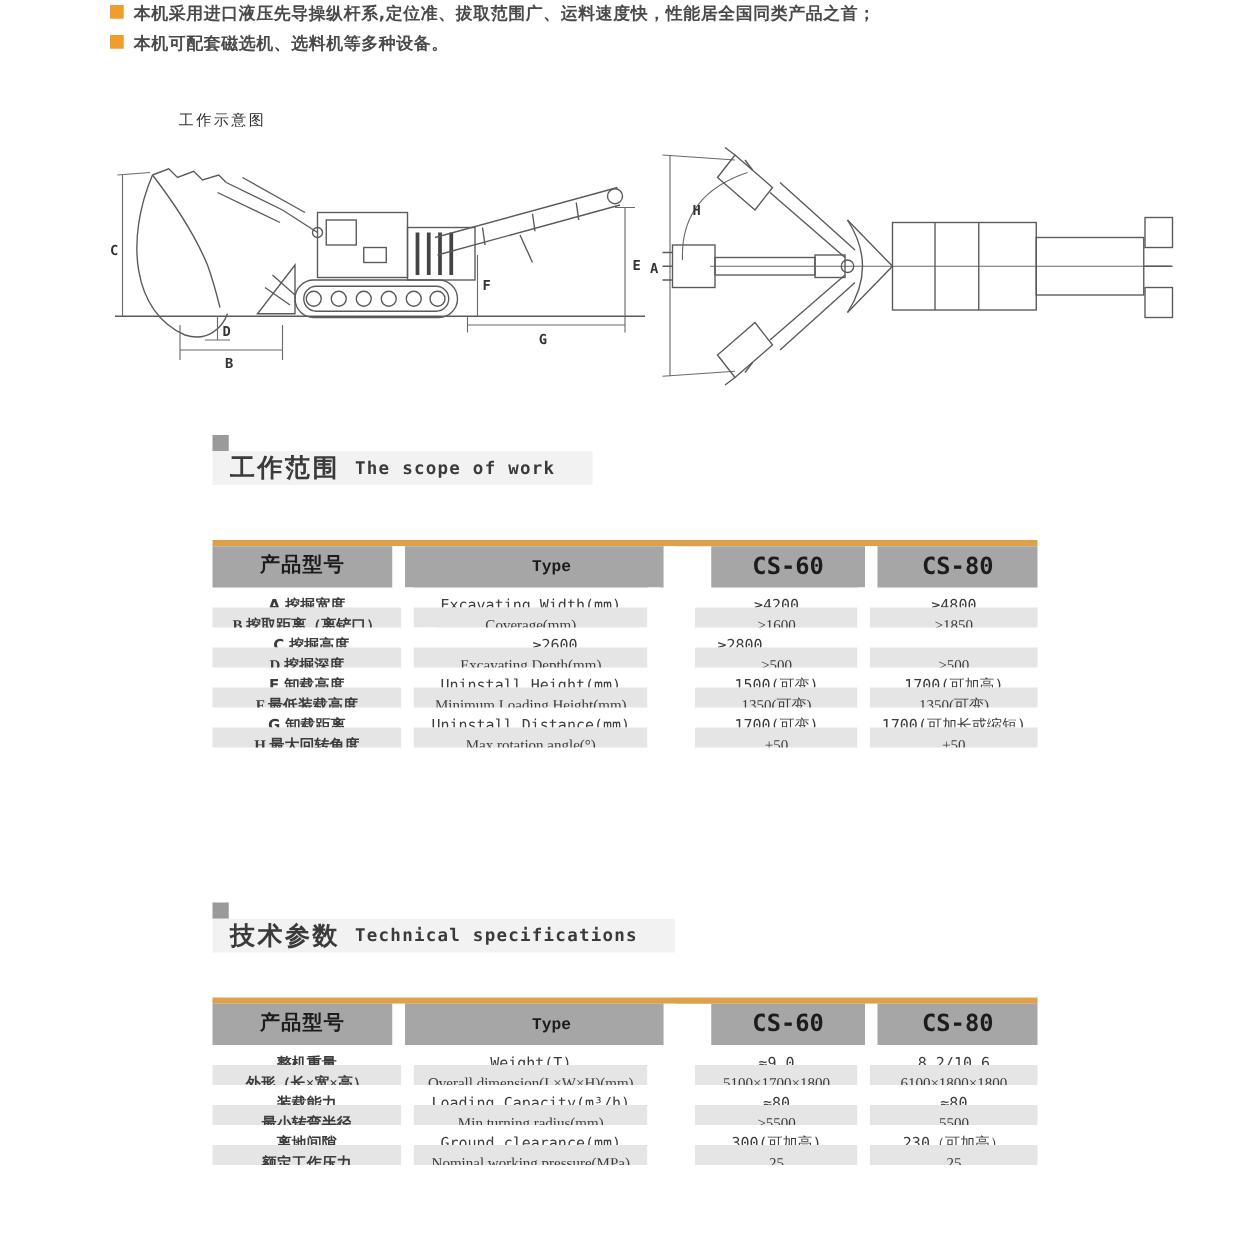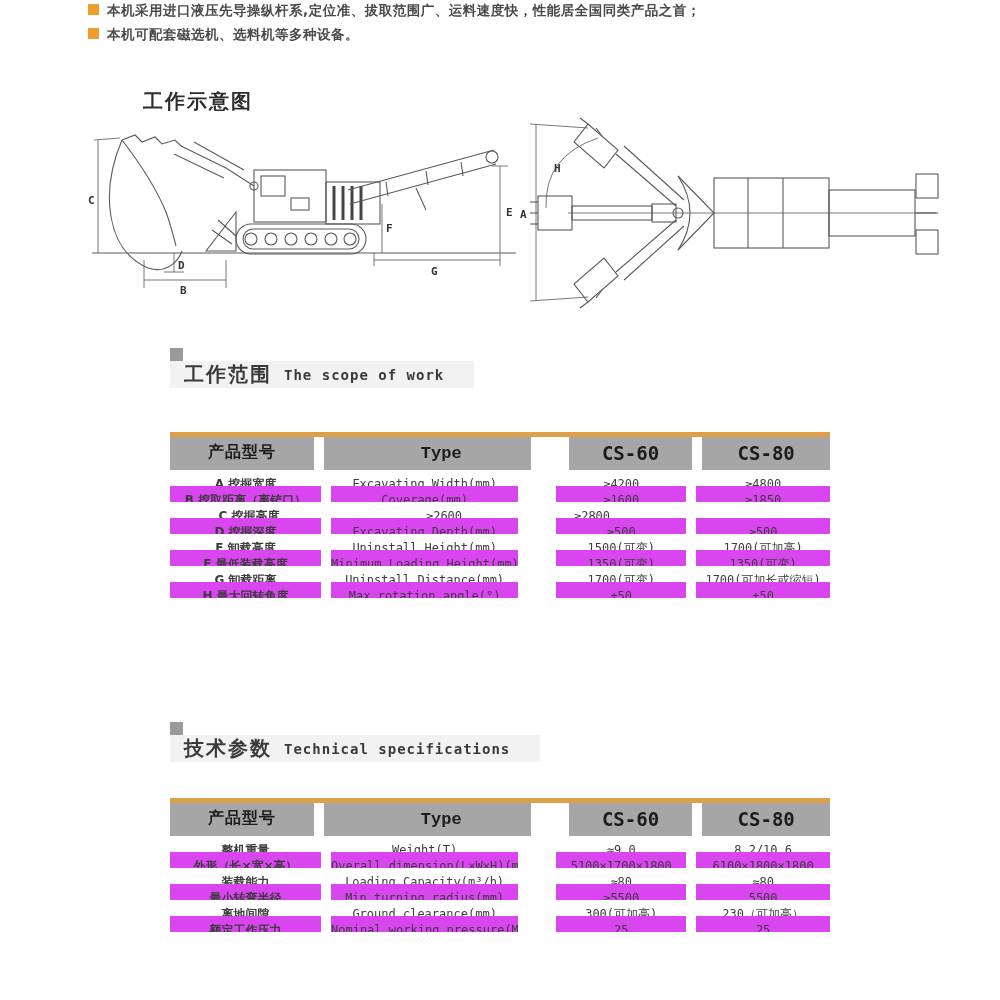--- a/index.html
+++ b/index.html
@@ -5,21 +5,21 @@
   html,body{margin:0;padding:0;background:#fff;}
   #page{position:relative;width:1000px;height:1000px;background:#ffffff;overflow:hidden;
         font-family:"DejaVu Sans","Liberation Sans",sans-serif;color:#3c3c3c;}
 
   
   .bullet-line{position:absolute;left:88px;display:flex;align-items:flex-start;}
   .bullet-sq{width:11px;height:11px;background:#EF9E2D;margin-top:2px;flex:0 0 11px;}
   .bullet-txt{margin-left:8px;font-size:13.5px;font-weight:600;color:#4a4a4a;letter-spacing:.5px;white-space:nowrap;}
 
   
-  .diagram-title{position:absolute;left:143px;top:88px;font-size:20px;font-weight:bold;color:#2e2e2e;letter-spacing:2px;}
+  .diagram-title{position:absolute;left:143px;top:88px;font-size:12px;font-weight:normal;color:#2e2e2e;letter-spacing:2px;}
   svg{position:absolute;}
   svg .ln{stroke:#5a5a5a;stroke-width:1.1;fill:none;}
   svg .thick{stroke:#444;stroke-width:3;fill:none;}
   svg .dim{stroke:#6a6a6a;stroke-width:.9;fill:none;}
   svg text{font-family:"DejaVu Sans Mono","Liberation Mono",monospace;font-size:11px;font-weight:bold;fill:#333;}
 
   
   .sec-heading{position:absolute;left:170px;height:64px;display:flex;flex-direction:column;}
   .sec-bar{width:13px;background:#9a9a9a;flex:0 0 13px;}
   .sec-box{background:#F2F2F2;display:flex;align-items:center;padding:0 30px 0 14px;}
@@ -33,27 +33,27 @@
   .trow{display:flex;width:660px;}
   .trow .c{text-align:center;overflow:hidden;white-space:nowrap;}
   .c1{width:158px;}
   .c2{width:196px;}
   .c3{width:136px;margin-left:28px;}
   .c4{width:140px;}
   .g{width:10px;flex:0 0 10px;background:#fff;}
   .thead{height:33px;}
   .thead .c{background:#A6A6A6;color:#1c1c1c;font-weight:bold;line-height:33px;font-family:Liberation Mono, monospace;}
   .thead .c1{font-size:16px;letter-spacing:1px;}
-  .thead .c2{font-size:17px;padding-left:28px;}
+  .thead .c2{font-size:13px;padding-left:28px;}
   .thead .c3,.thead .c4{font-size:19px;font-family:"DejaVu Sans Mono","Liberation Mono",monospace;}
   .tdata{height:16px;}
   .tdata .c{line-height:29px;font-size:12px;color:#3c3c3c;}
   .tdata .c1{font-weight:600;}
   .tdata .c2,.tdata .c3,.tdata .c4{font-family:"DejaVu Sans Mono","Liberation Mono",monospace;font-size:12px;}
-  .tdata.gray .c{background:#d946ef;}
+  .tdata.gray .c{background:#e5e5e5;font-family:Liberation Serif, serif;}
 </style>
 </head>
 <body>
 
 <div id="page">
 
   <div class="bullet-line" style="top:2px;">
     <div class="bullet-sq"></div>
     <div class="bullet-txt">本机采用进口液压先导操纵杆系,定位准、拔取范围广、运料速度快，性能居全国同类产品之首；</div>
   </div>

